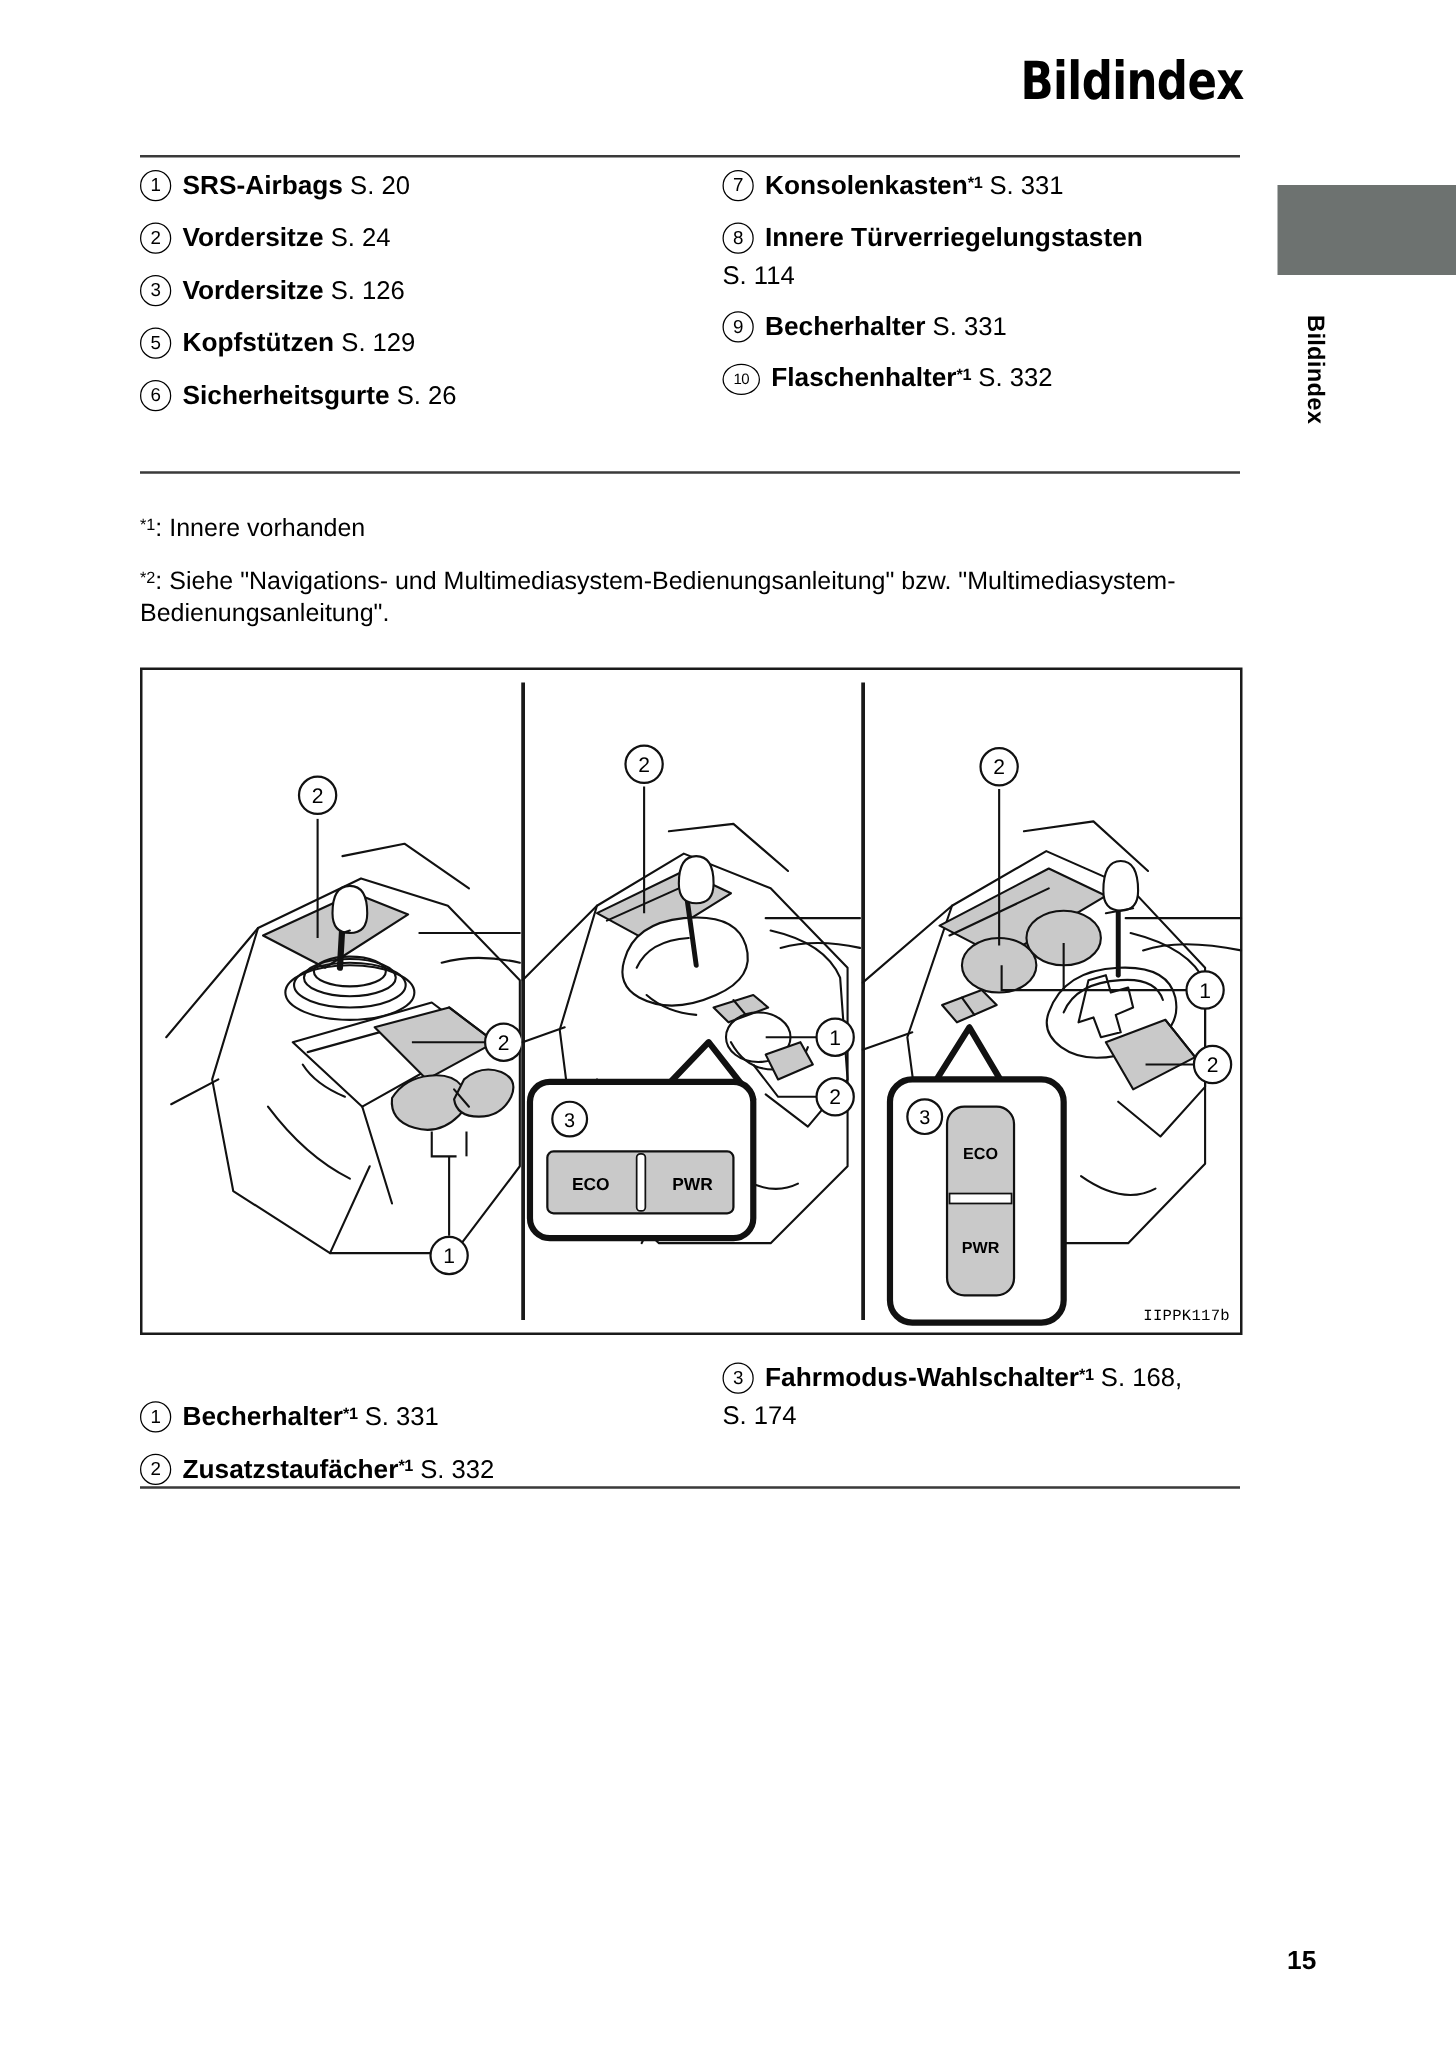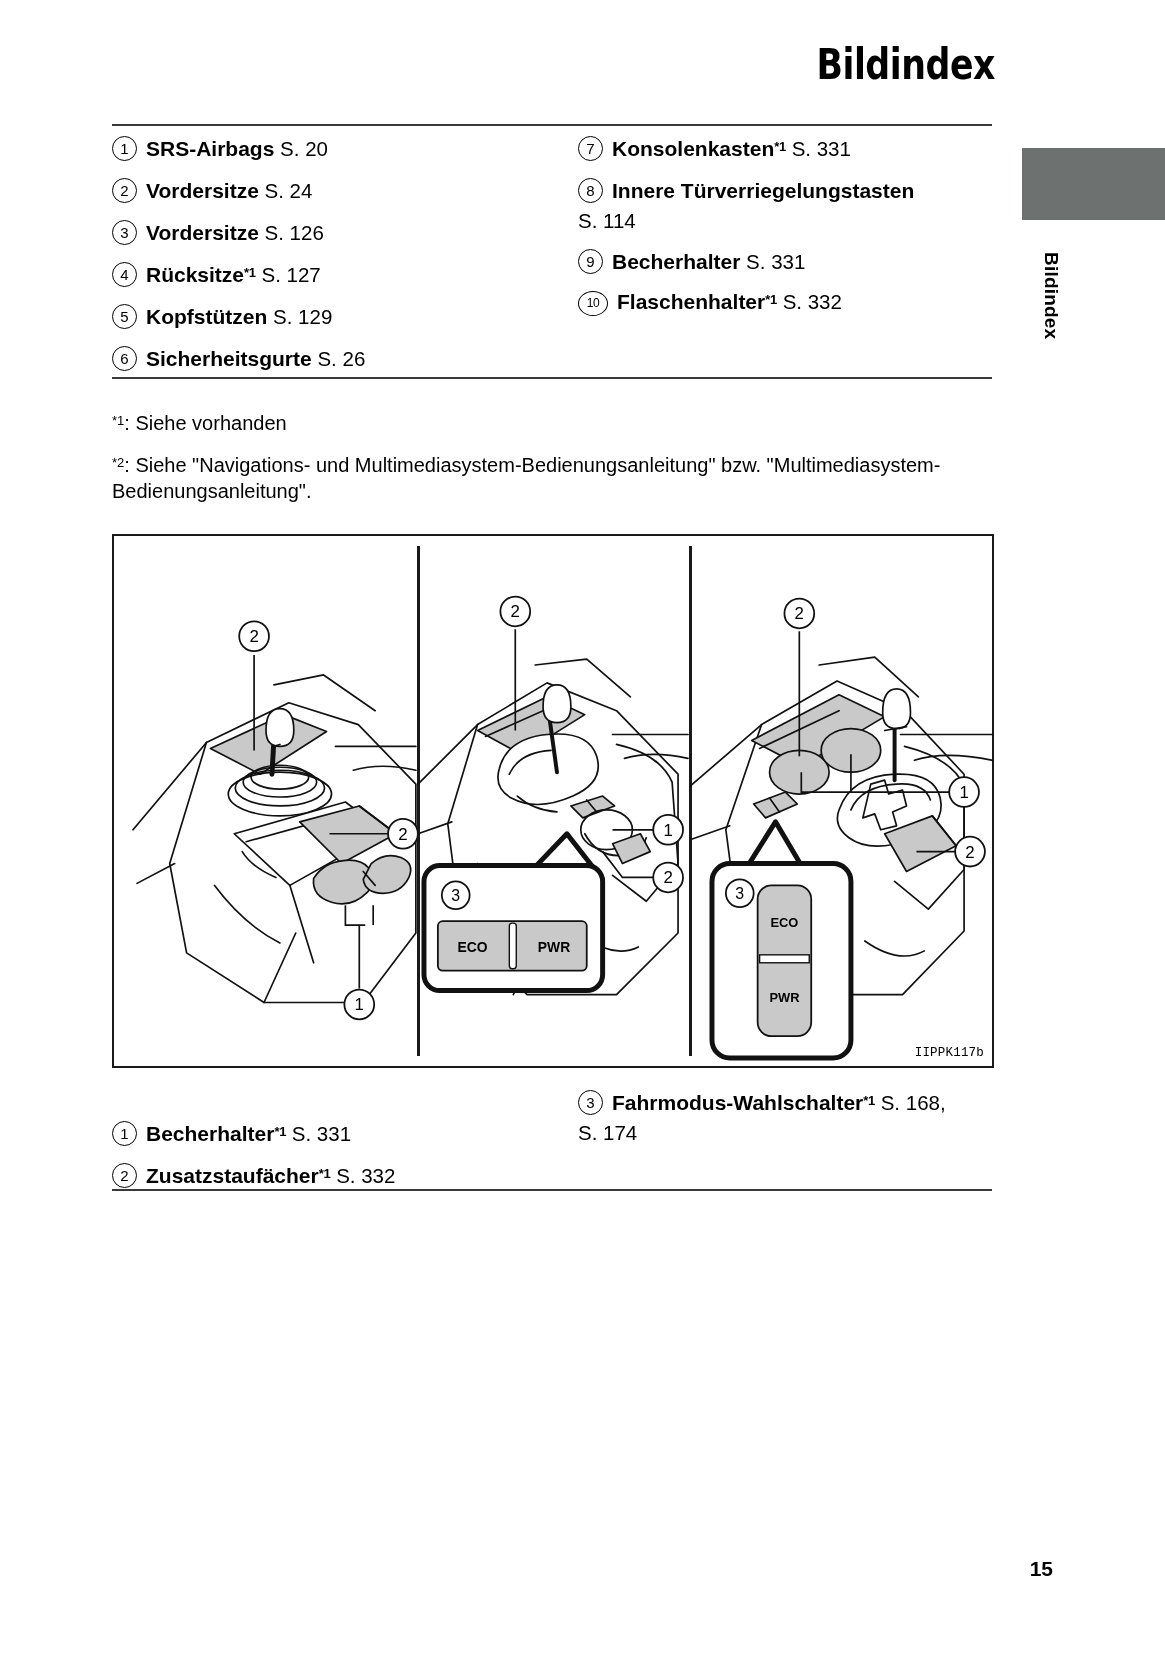--- a/index.html
+++ b/index.html
@@ -107,23 +107,20 @@
     <span class="irow">
       <span class="num">1</span><span class="lbl">SRS-Airbags</span> <span class="pg">S. 20</span>
     </span>
     <span class="irow">
       <span class="num">2</span><span class="lbl">Vordersitze</span> <span class="pg">S. 24</span>
     </span>
     <span class="irow">
       <span class="num">3</span><span class="lbl">Vordersitze</span> <span class="pg">S. 126</span>
     </span>
     <span class="irow">
-      <span class="num">4</span><span class="lbl">Rücksitze</span><sup class="star">*1</sup> <span class="pg">S. 127</span>
-    </span>
-    <span class="irow">
       <span class="num">5</span><span class="lbl">Kopfstützen</span> <span class="pg">S. 129</span>
     </span>
     <span class="irow">
       <span class="num">6</span><span class="lbl">Sicherheitsgurte</span> <span class="pg">S. 26</span>
     </span>
   </div>
 
   <div class="idx right">
     <span class="irow">
       <span class="num">7</span><span class="lbl">Konsolenkasten</span><sup class="star">*1</sup> <span class="pg">S. 331</span>
@@ -134,21 +131,21 @@
     </span>
     <span class="irow">
       <span class="num">9</span><span class="lbl">Becherhalter</span> <span class="pg">S. 331</span>
     </span>
     <span class="irow">
       <span class="num wide">10</span><span class="lbl">Flaschenhalter</span><sup class="star">*1</sup> <span class="pg">S. 332</span>
     </span>
   </div>
 
   <div class="fn f1">
-    <sup class="fnstar">*1</sup><span>: Siehe vorhanden</span>
+    <sup class="fnstar">*1</sup><span>: Innere vorhanden</span>
   </div>
   <div class="fn f2">
     <sup class="fnstar">*2</sup><span>: Siehe "Navigations- und Multimediasystem-Bedienungsanleitung" bzw. "Multimediasystem-Bedienungsanleitung".</span>
   </div>
 
   <div class="figure">
     <div class="divider d1"></div>
     <div class="divider d2"></div>
 
     <div class="panel p1">

